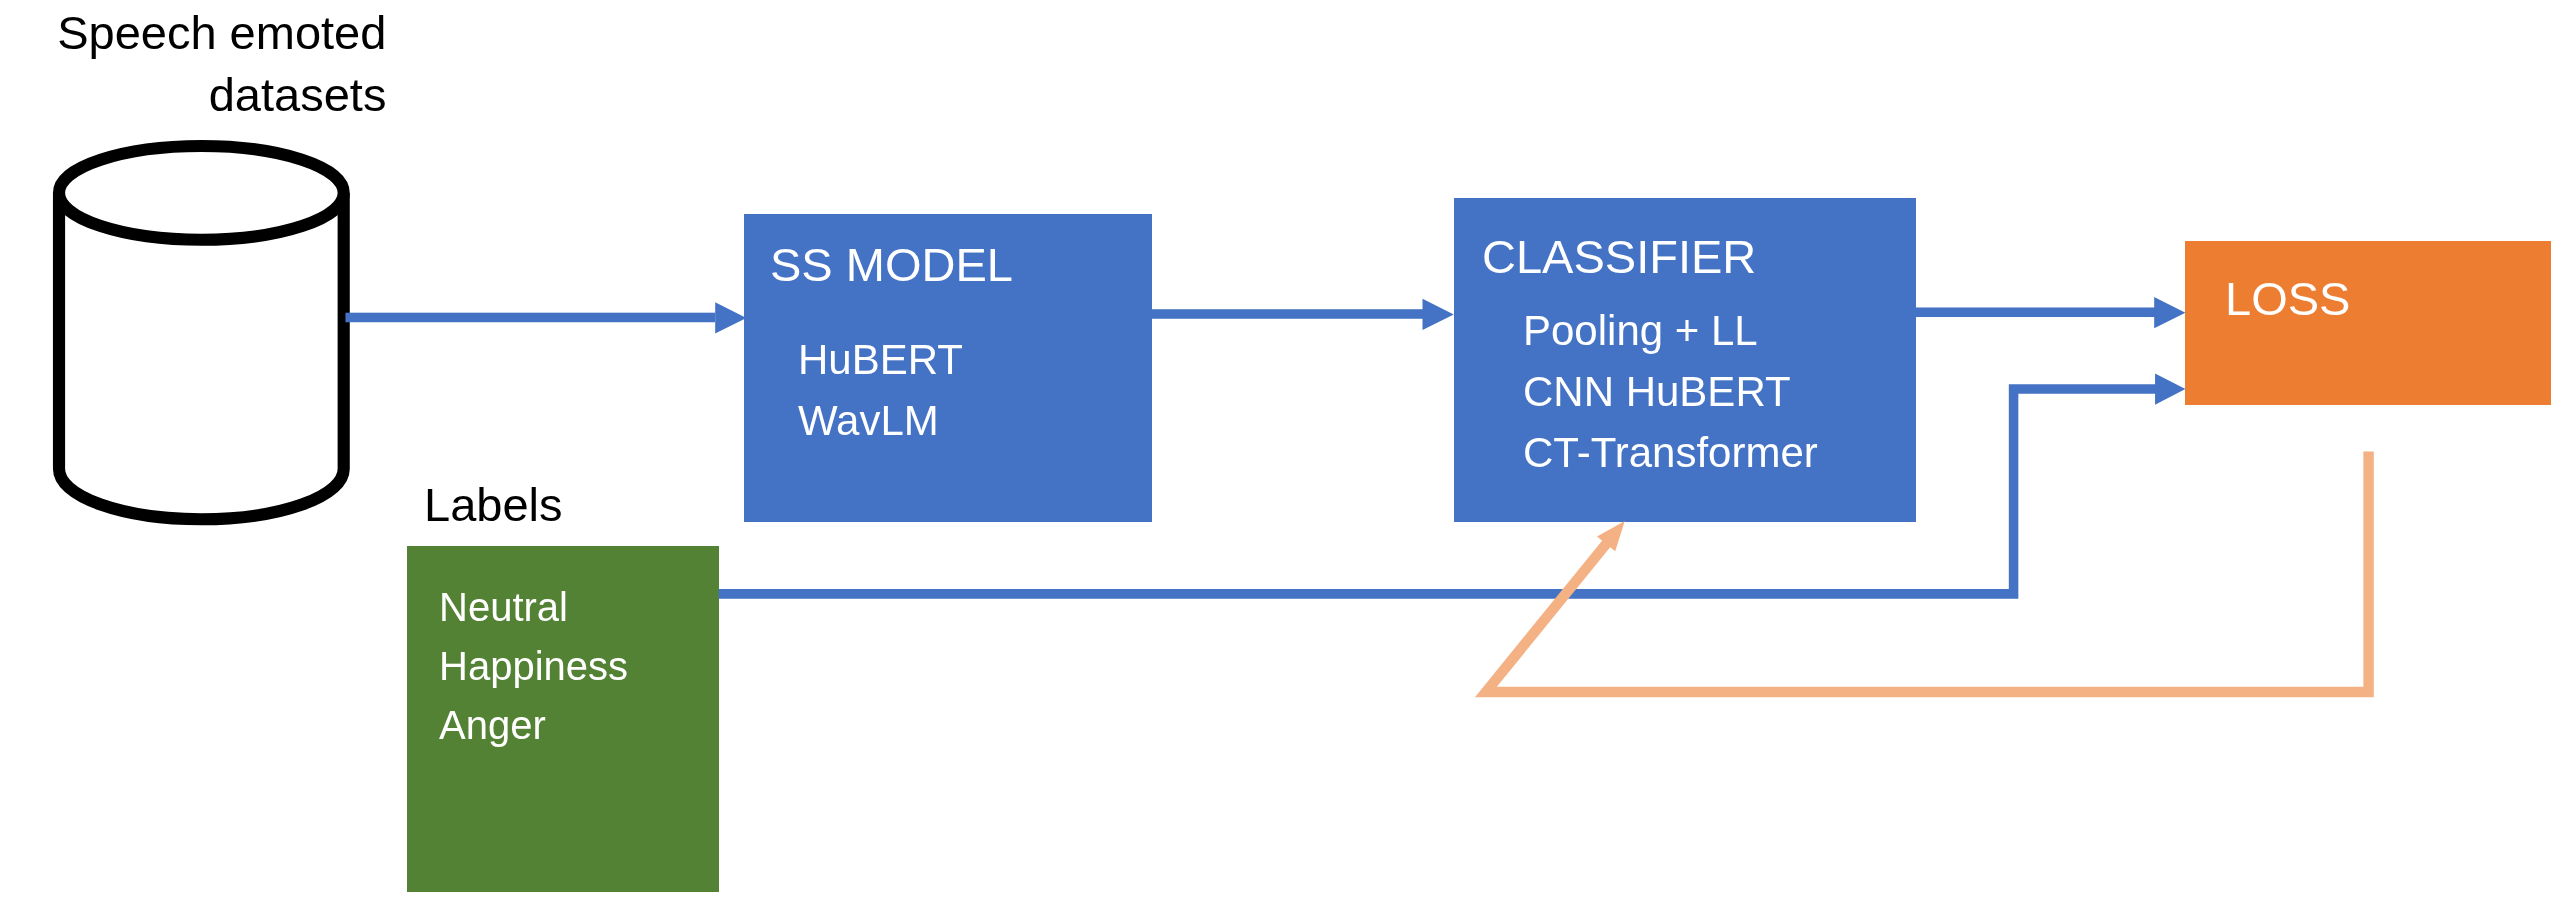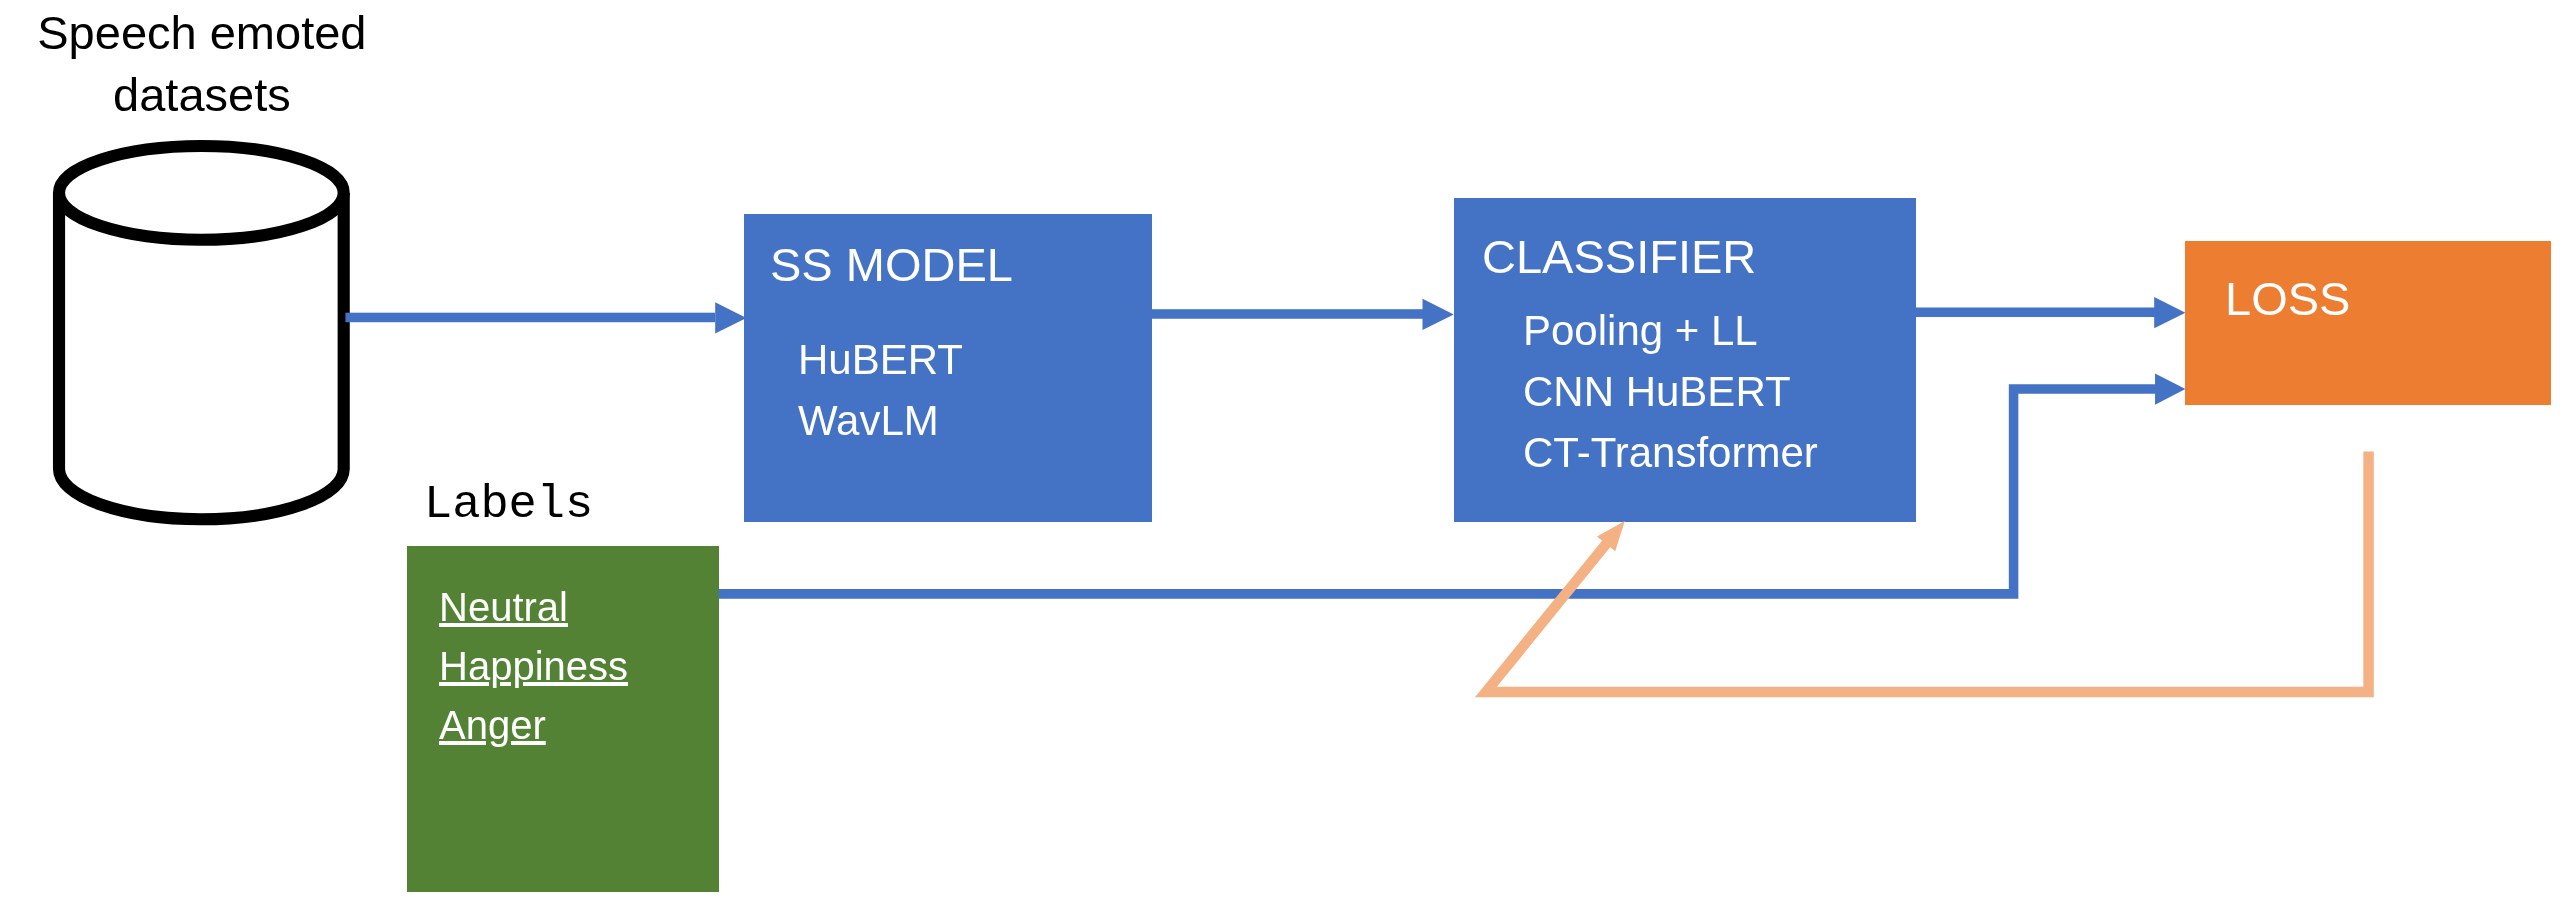--- a/index.html
+++ b/index.html
@@ -10,32 +10,32 @@
     font-family:"Liberation Sans", sans-serif;
     overflow:hidden;
   }
   .abs{position:absolute;}
   .box{position:absolute;color:#ffffff;}
   .box-blue{background:#4472C4;}
   .box-orange{background:#ED7D31;}
   .box-green{background:#548235;}
   .box-title{position:absolute;font-size:47px;line-height:60px;white-space:nowrap;color:#ffffff;}
   .box-item{font-size:42px;line-height:61px;white-space:nowrap;color:#ffffff;}
-  .green-item{font-size:40px;line-height:59px;white-space:nowrap;color:#ffffff;text-decoration:underline;}
+  .green-item{font-size:40px;line-height:59px;white-space:nowrap;color:#ffffff;}
   .black-label{position:absolute;color:#000000;font-size:47px;line-height:62px;white-space:nowrap;}
   .cyl-text{font-size:42px;line-height:61px;color:#000000;text-align:center;white-space:nowrap;}
   svg{display:block;}
   #arrow-layer{position:absolute;left:0;top:0;pointer-events:none;}
 </style>
 </head>
 <body>
 
 <div id="canvas">
 
-  <div class="abs black-label" style="left:17.4px;top:1.7px;width:369px;text-align:center;">
+  <div class="abs black-label" style="left:17.4px;top:1.7px;width:369px;text-align:right;">
     <div>Speech emoted</div>
     <div>datasets</div>
   </div>
 
   <div class="abs cyl-text" style="left:45px;top:240px;width:312px;">
     <div>EmoDb</div>
     <div>RAVDESS</div>
     <div>CREMA-D</div>
     <div>IEMOCAP</div>
   </div>
@@ -54,21 +54,21 @@
       <div class="box-item">Pooling + LL</div>
       <div class="box-item">CNN HuBERT</div>
       <div class="box-item">CT-Transformer</div>
     </div>
   </div>
 
   <div class="box box-orange" style="left:2185px;top:241px;width:366px;height:164px;">
     <div class="box-title" style="left:40px;top:28px;">LOSS</div>
   </div>
 
-  <div class="black-label" style="left:424px;top:474px;font-family:Liberation Mono, monospace;">Labels</div>
+  <div class="black-label" style="left:424px;top:474px;">Labels</div>
 
   <div class="box box-green" style="left:407px;top:546px;width:312px;height:346px;">
     <div class="abs" style="left:32px;top:32px;">
       <div class="green-item">Neutral</div>
       <div class="green-item">Happiness</div>
       <div class="green-item">Anger</div>
     </div>
   </div>
 
   <svg id="arrow-layer" width="2576" height="917" viewBox="0 0 2968 1056">

